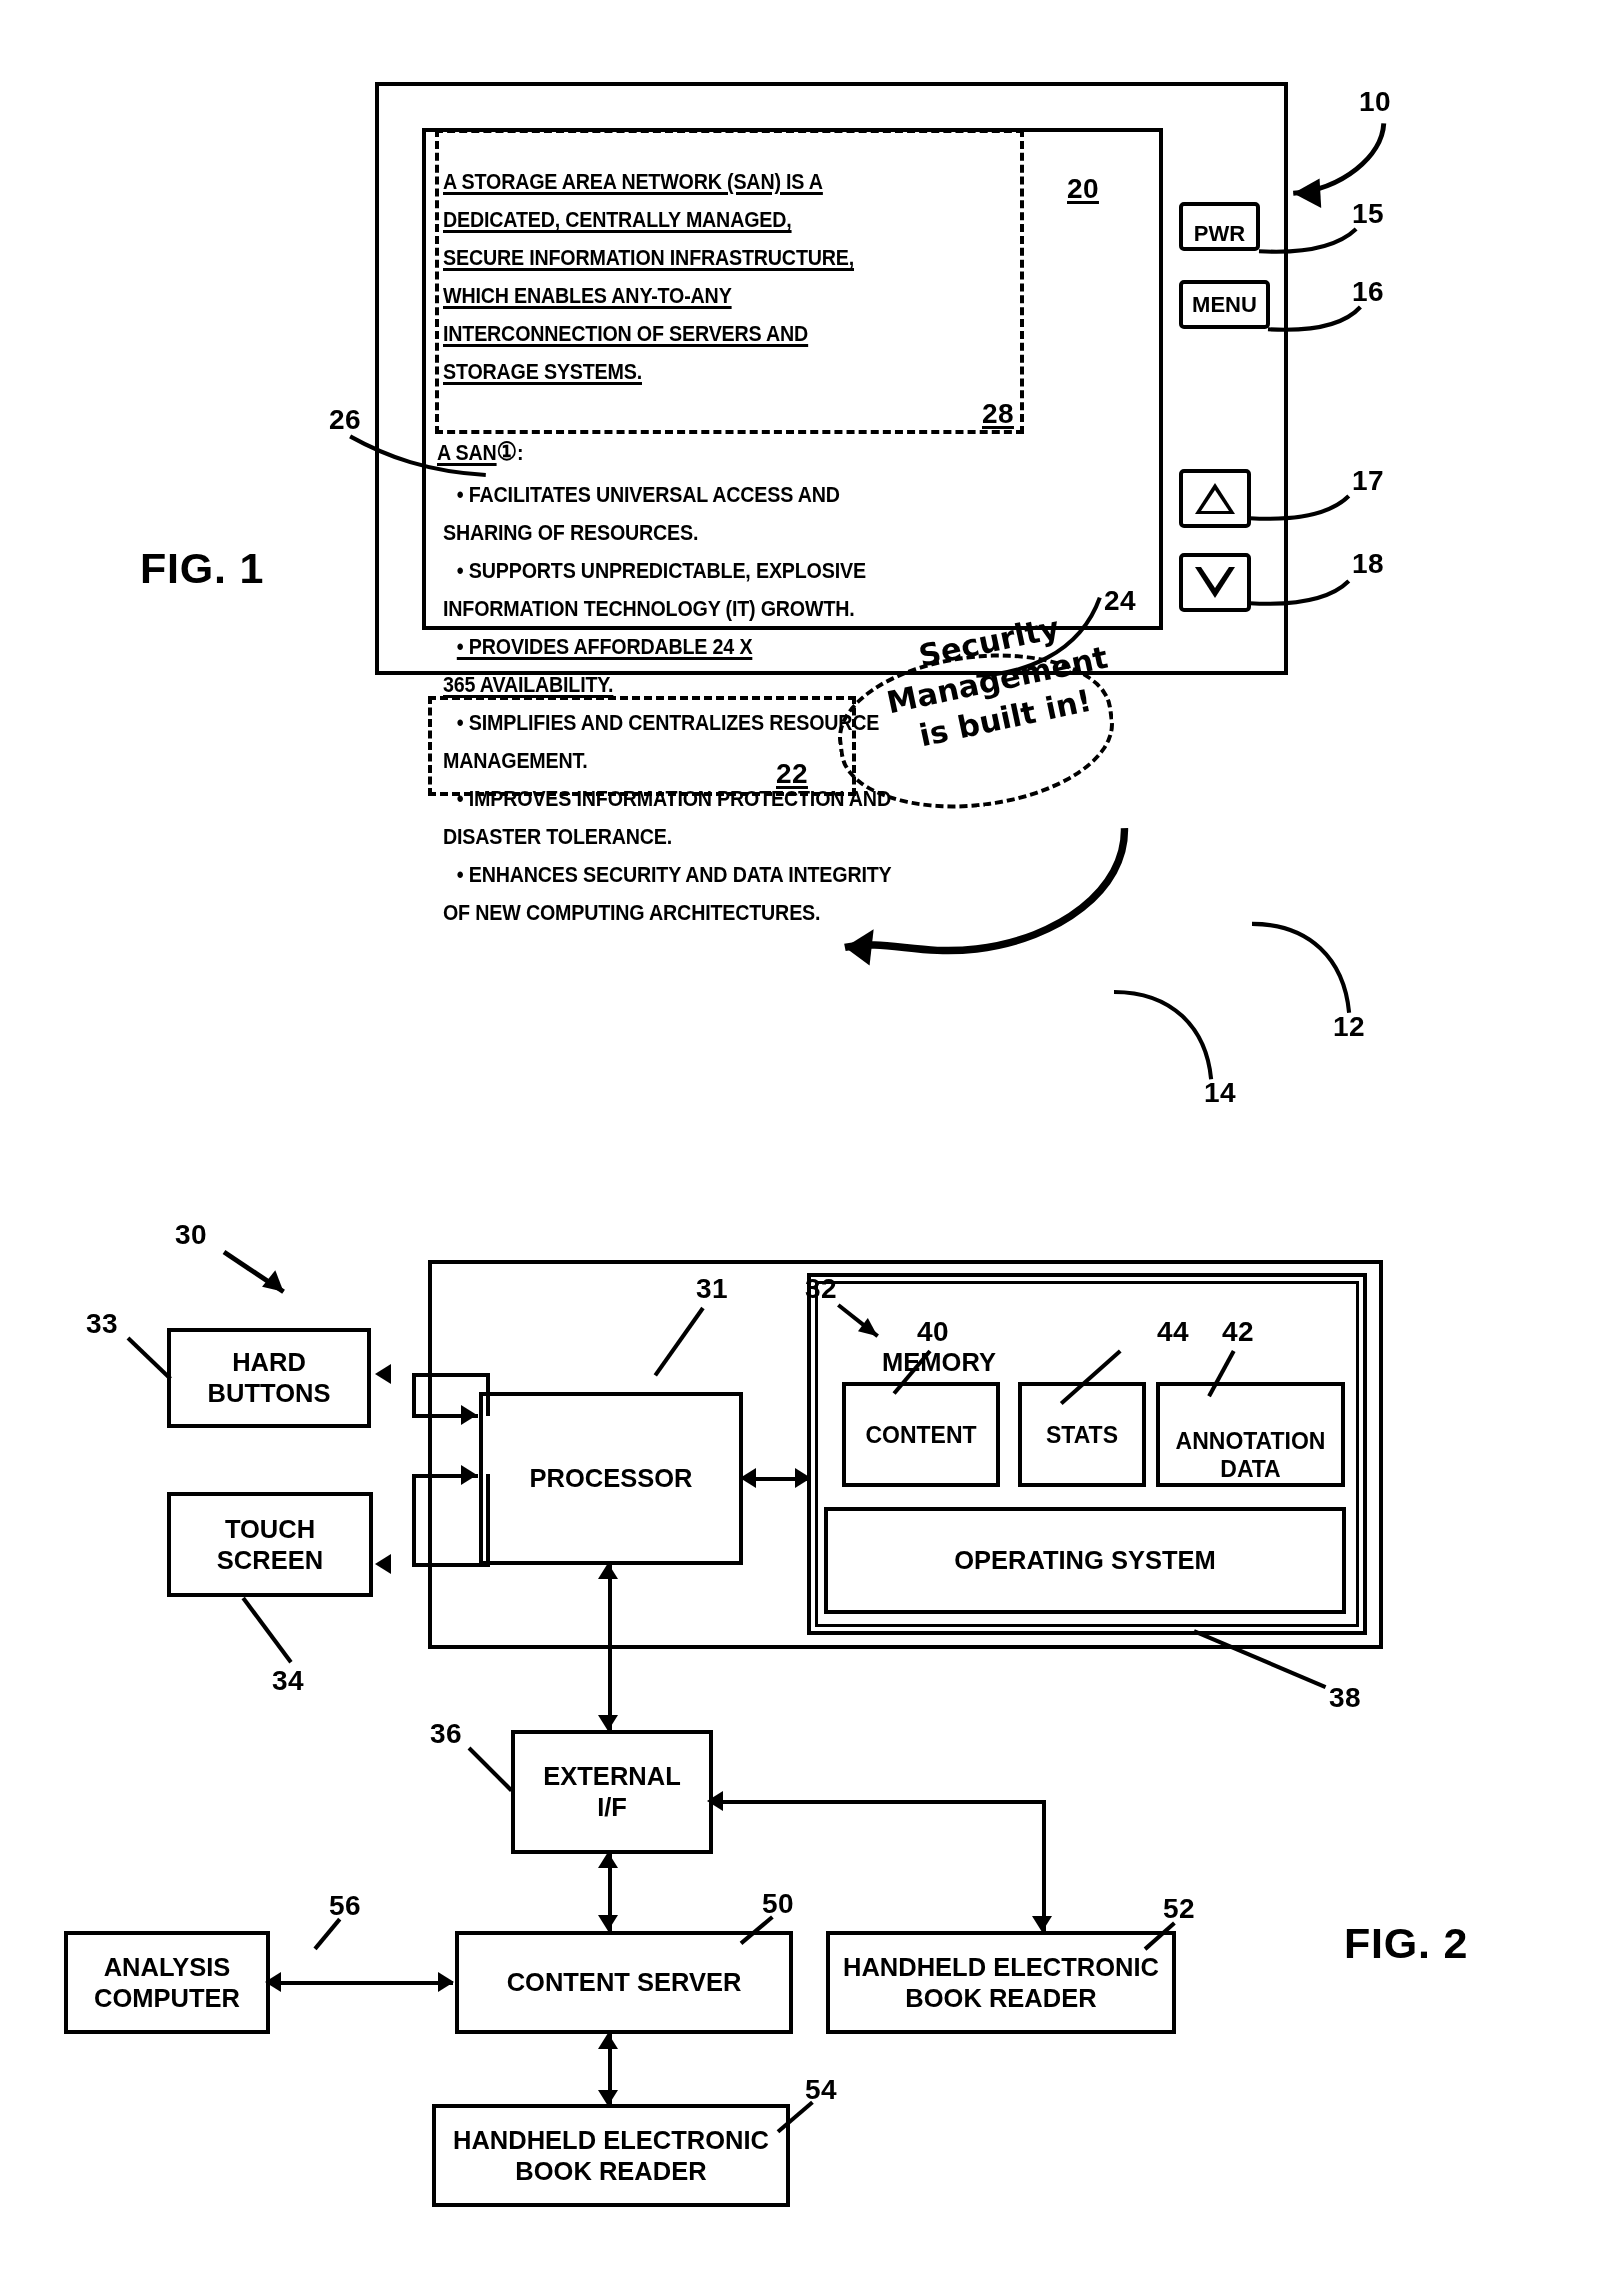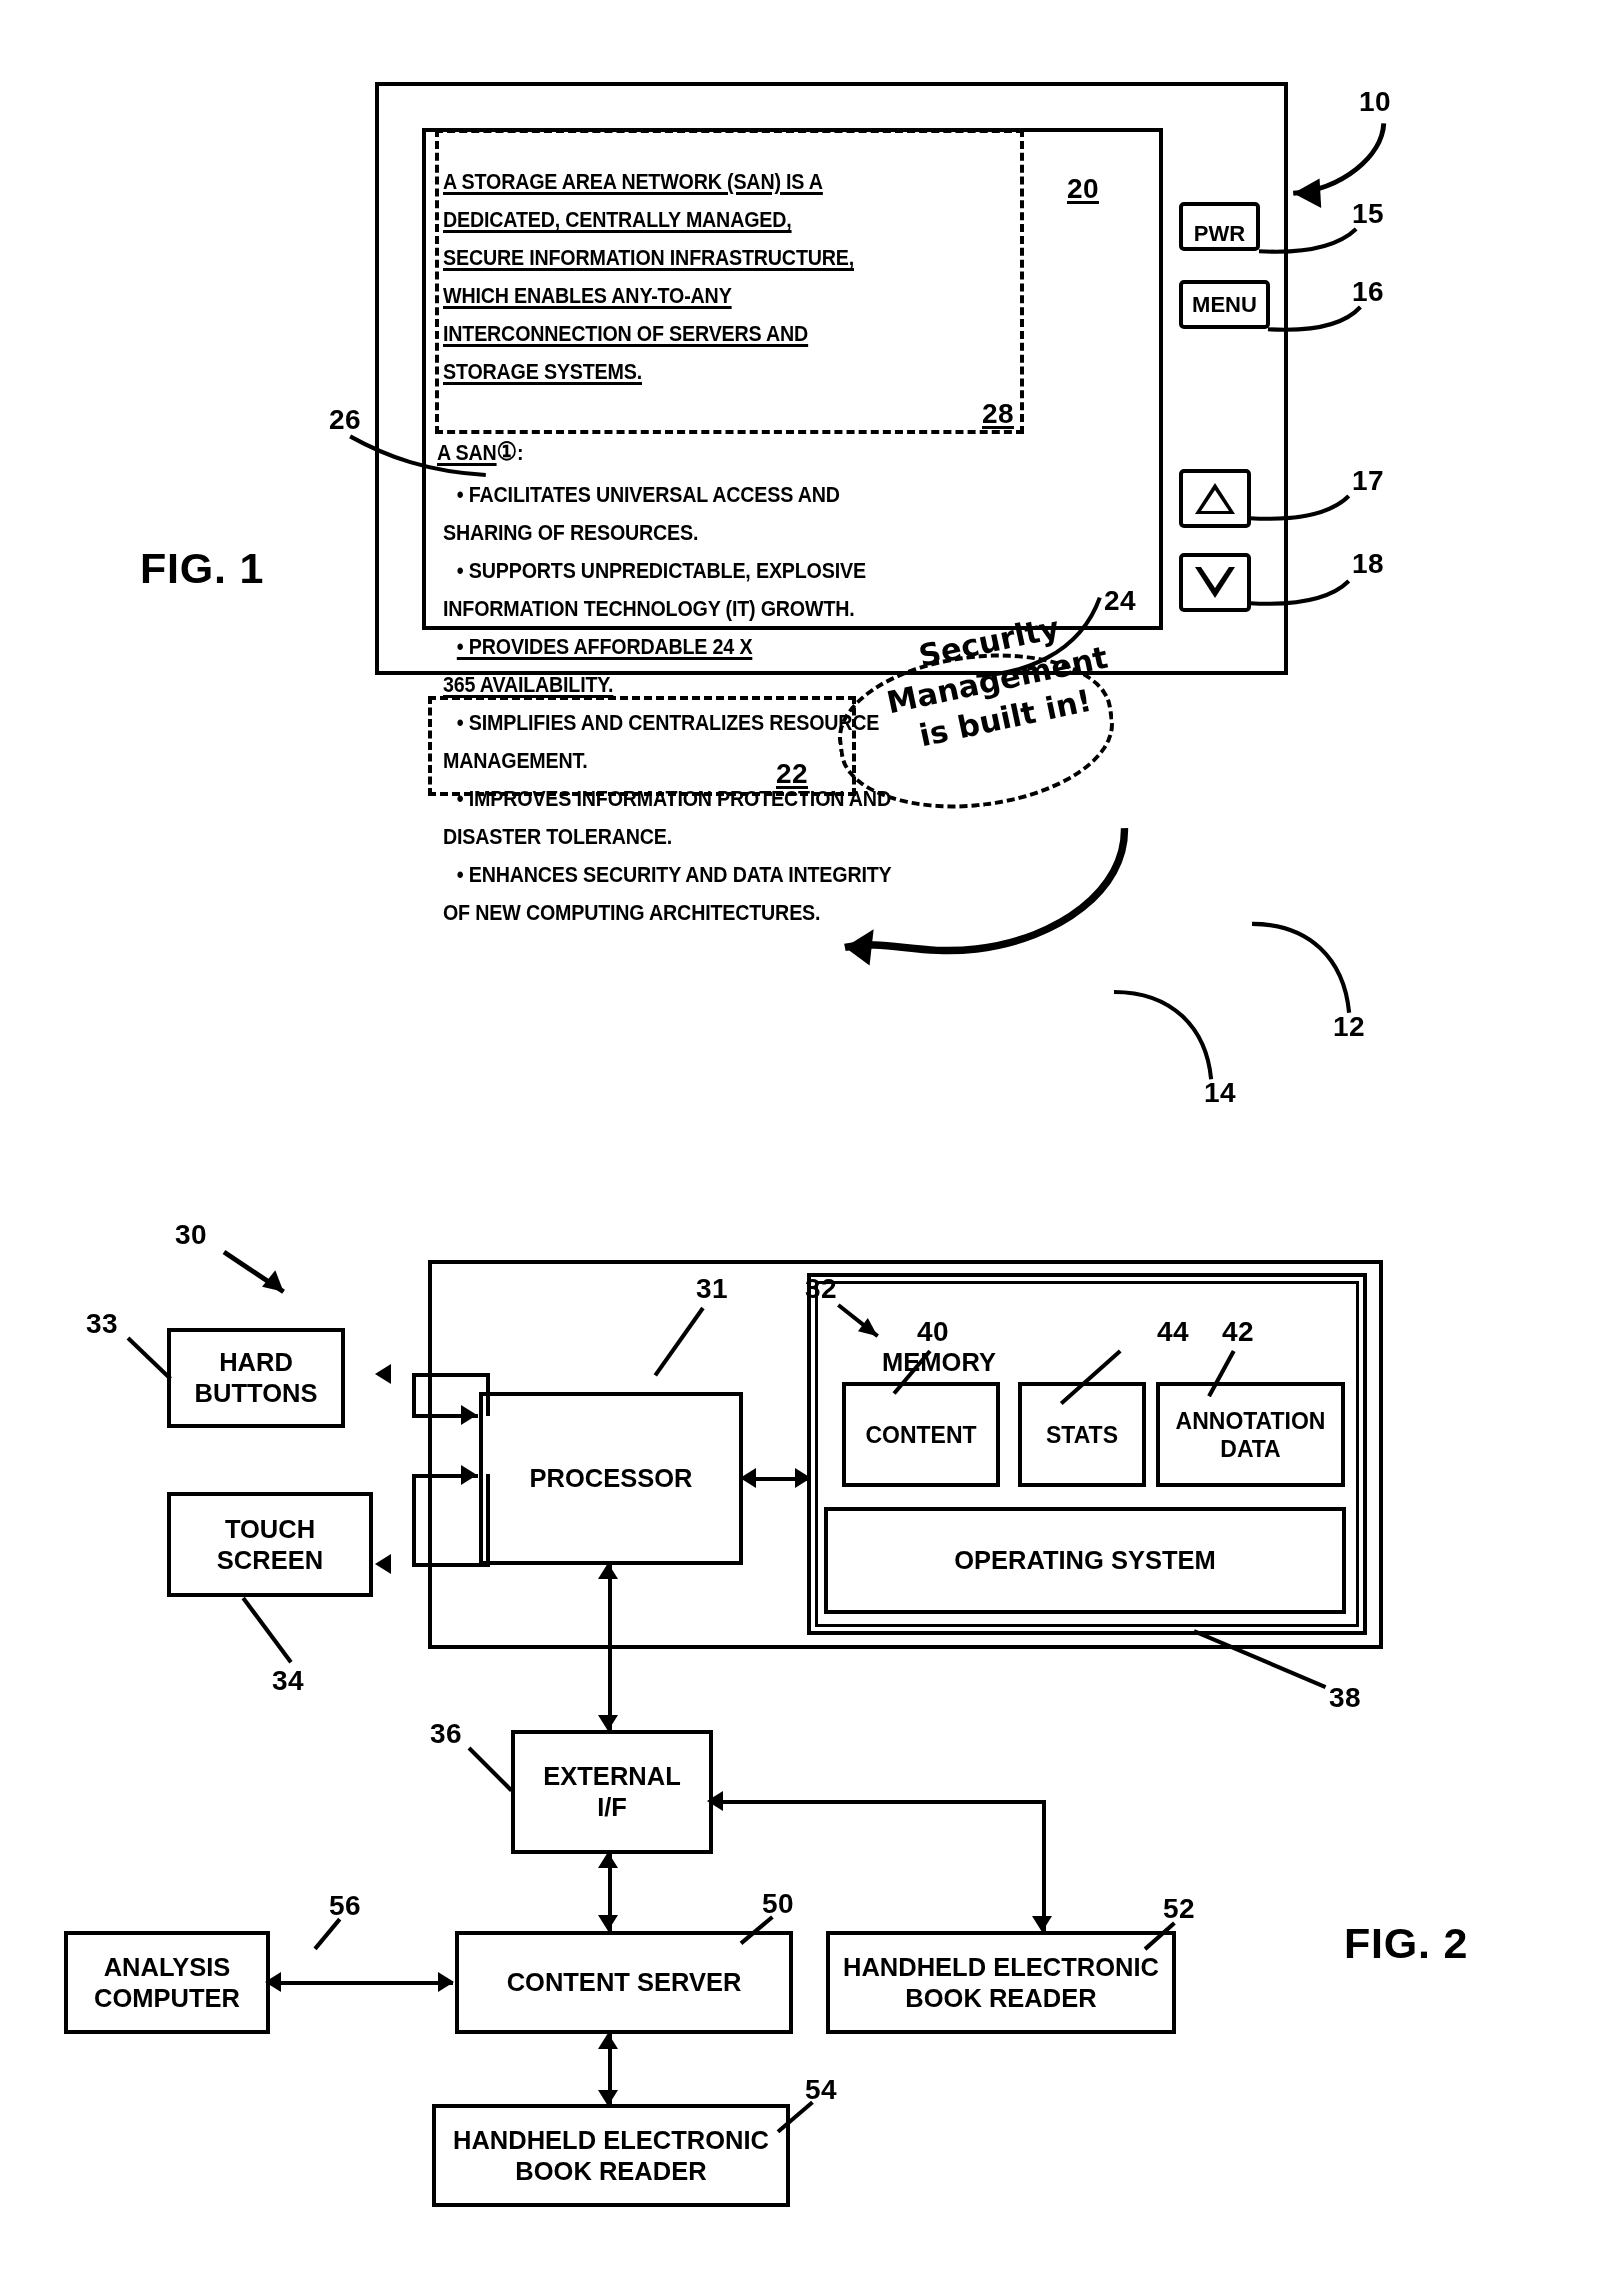--- a/index.html
+++ b/index.html
@@ -204,21 +204,21 @@
 <div class="abs figlabel" style="left:1344px;top:1919px;">FIG. 2</div>
 
 <div class="abs ref" style="left:175px;top:1219px;">30</div>
 <svg class="abs" style="left:224px;top:1252px;width:91px;height:58px;overflow:visible;" viewBox="0 0 110 70" width="91" height="58">
   <path d="M0,0 L72,48" stroke="#000" stroke-width="6" fill="none"></path>
   <path d="M72,48 L46,42 L62,22 Z" fill="#000"></path>
 </svg>
 
 <div class="abs" id="dev-outer"></div>
 
-<div class="abs blk" style="left:167px;top:1328px;width:178px;height:100px;">
+<div class="abs blk" style="left:167px;top:1328px;width:204px;height:100px;">
   <div>
     <div>HARD</div>
     <div>BUTTONS</div>
   </div>
 </div>
 <div class="abs ref" style="left:86px;top:1308px;">33</div>
 <svg class="abs" style="left:128px;top:1338px;width:49px;height:49px;overflow:visible;" viewBox="0 0 60 60" width="49" height="49">
   <path d="M0,0 L52,50" stroke="#000" stroke-width="5" fill="none"></path>
 </svg>
 
@@ -246,21 +246,21 @@
 <div class="abs blk" style="left:836px;top:1346px;border:0;width:206px;height:33px;">
   <span>MEMORY</span>
 </div>
 
 <div class="abs blk small" style="left:842px;top:1382px;width:158px;height:105px;">
   <span>CONTENT</span>
 </div>
 <div class="abs blk small" style="left:1018px;top:1382px;width:128px;height:105px;">
   <span>STATS</span>
 </div>
-<div class="abs blk small" style="left:1156px;top:1382px;width:189px;height:105px;">
+<div class="abs blk small" style="left:1156px;top:1382px;width:189px;height:105px;align-items:flex-end;">
   <div>
     <div>ANNOTATION</div>
     <div>DATA</div>
   </div>
 </div>
 <div class="abs blk" style="left:824px;top:1507px;width:522px;height:107px;">
   <span>OPERATING SYSTEM</span>
 </div>
 
 <div class="abs ref" style="left:917px;top:1316px;">40</div>

